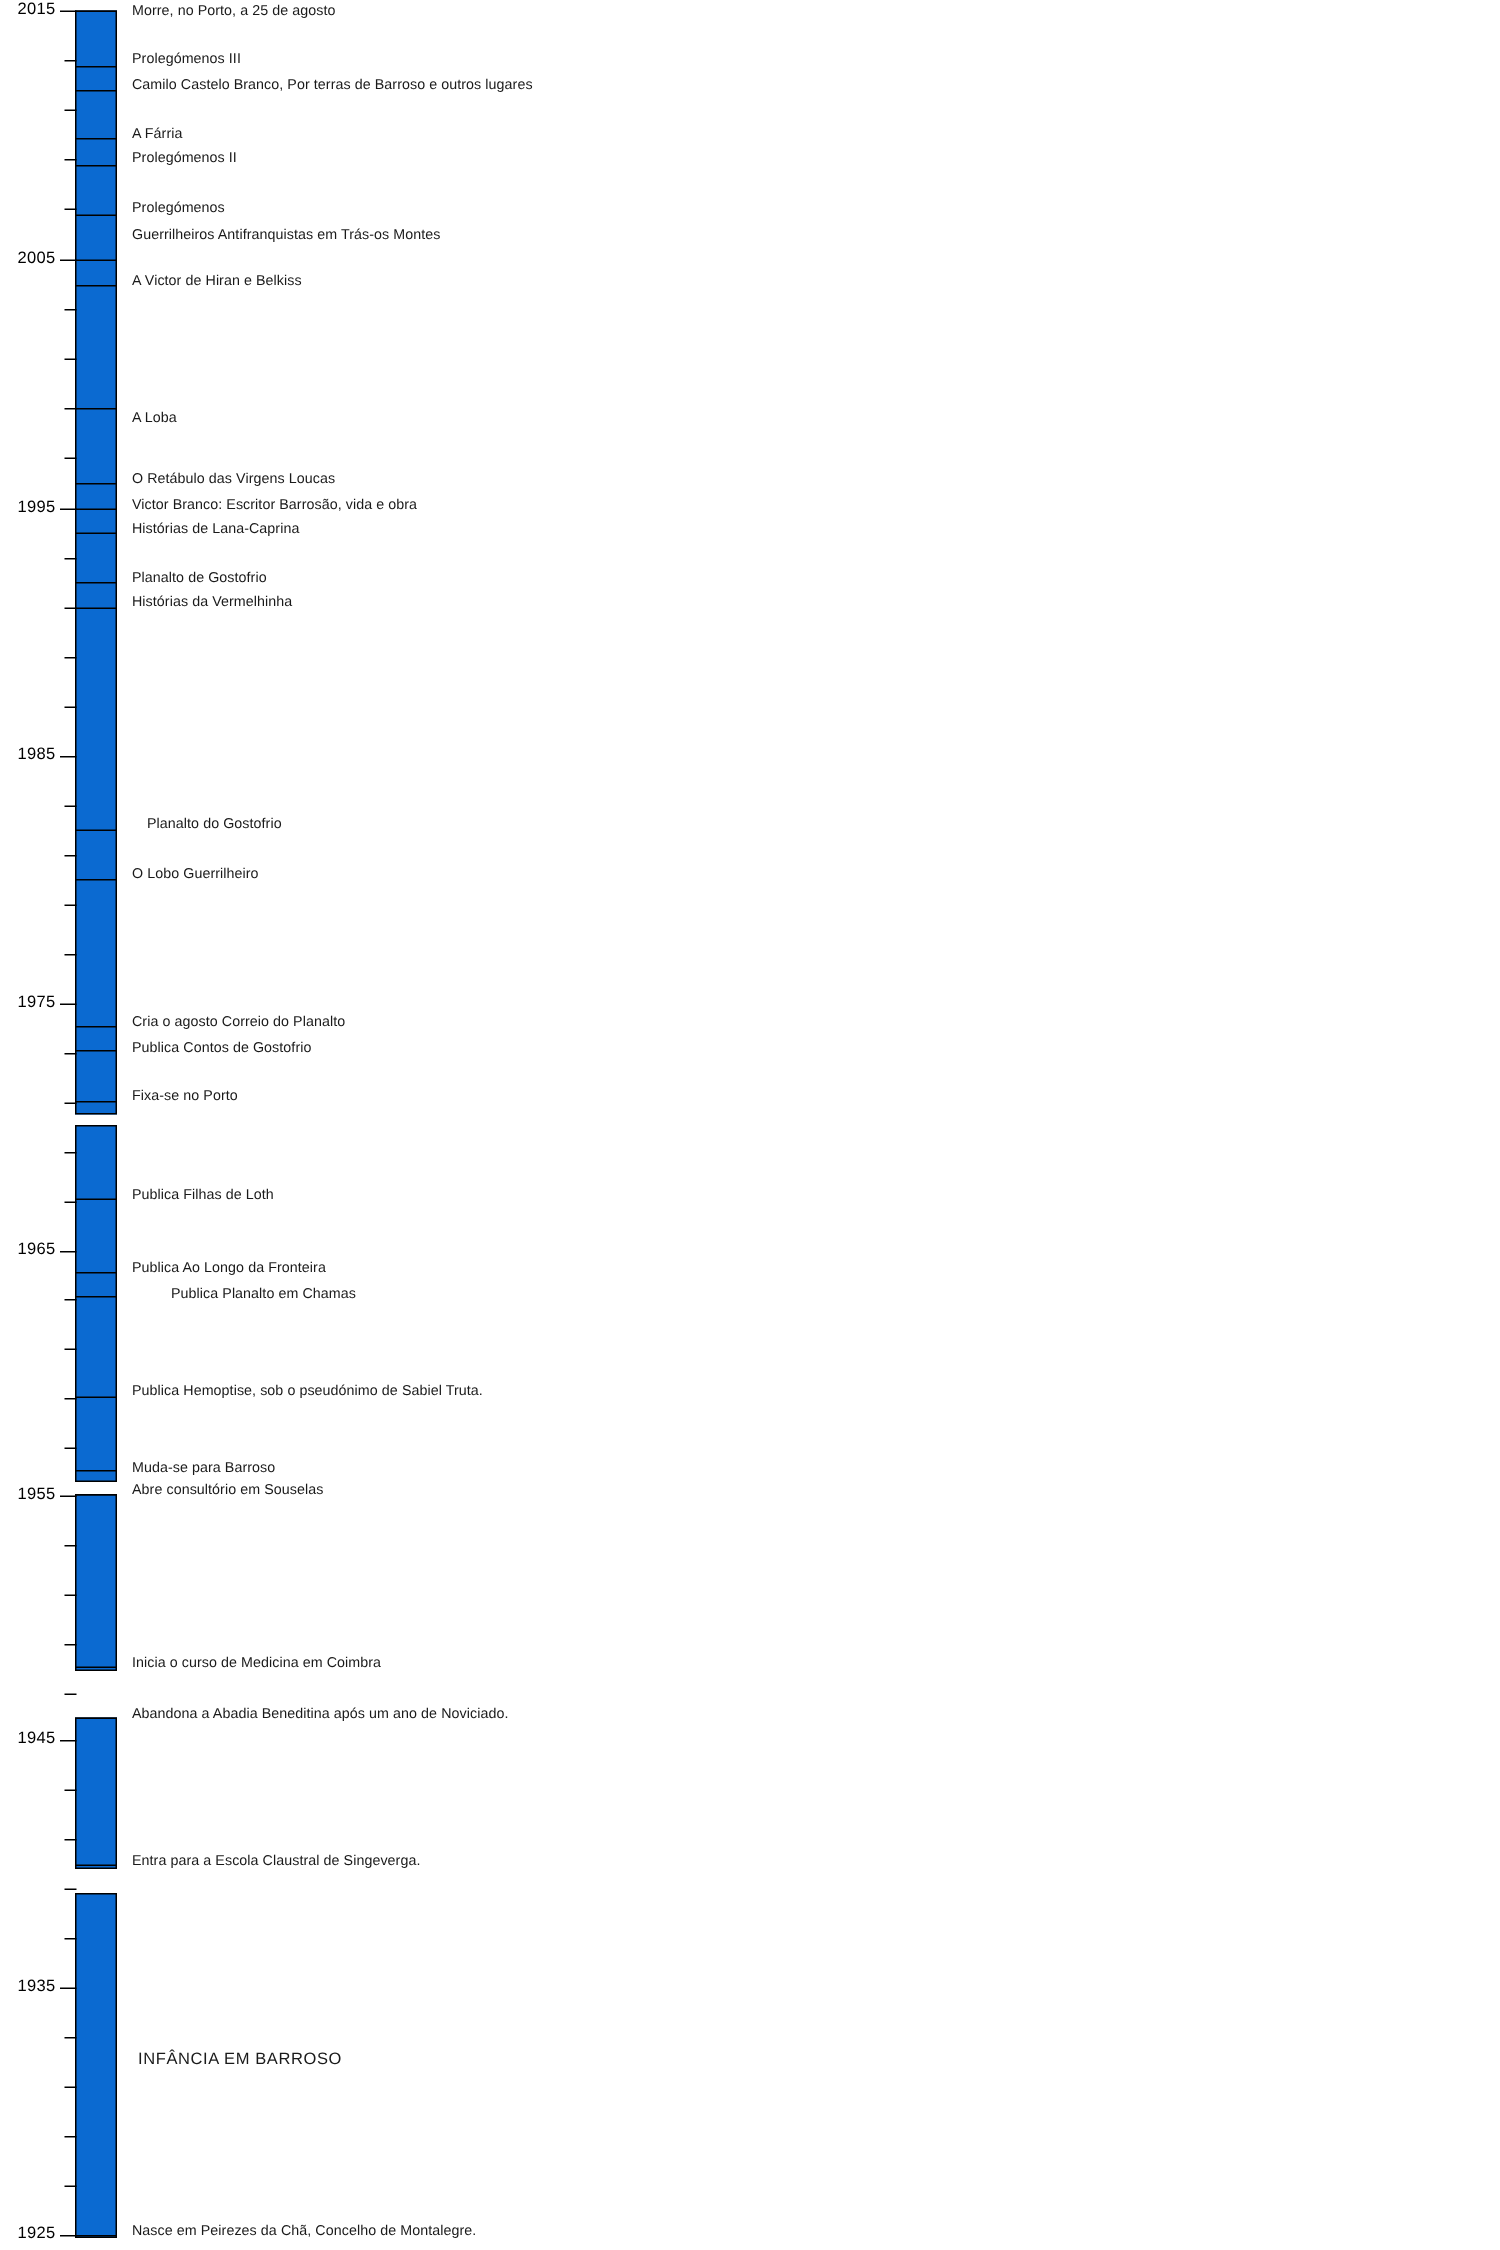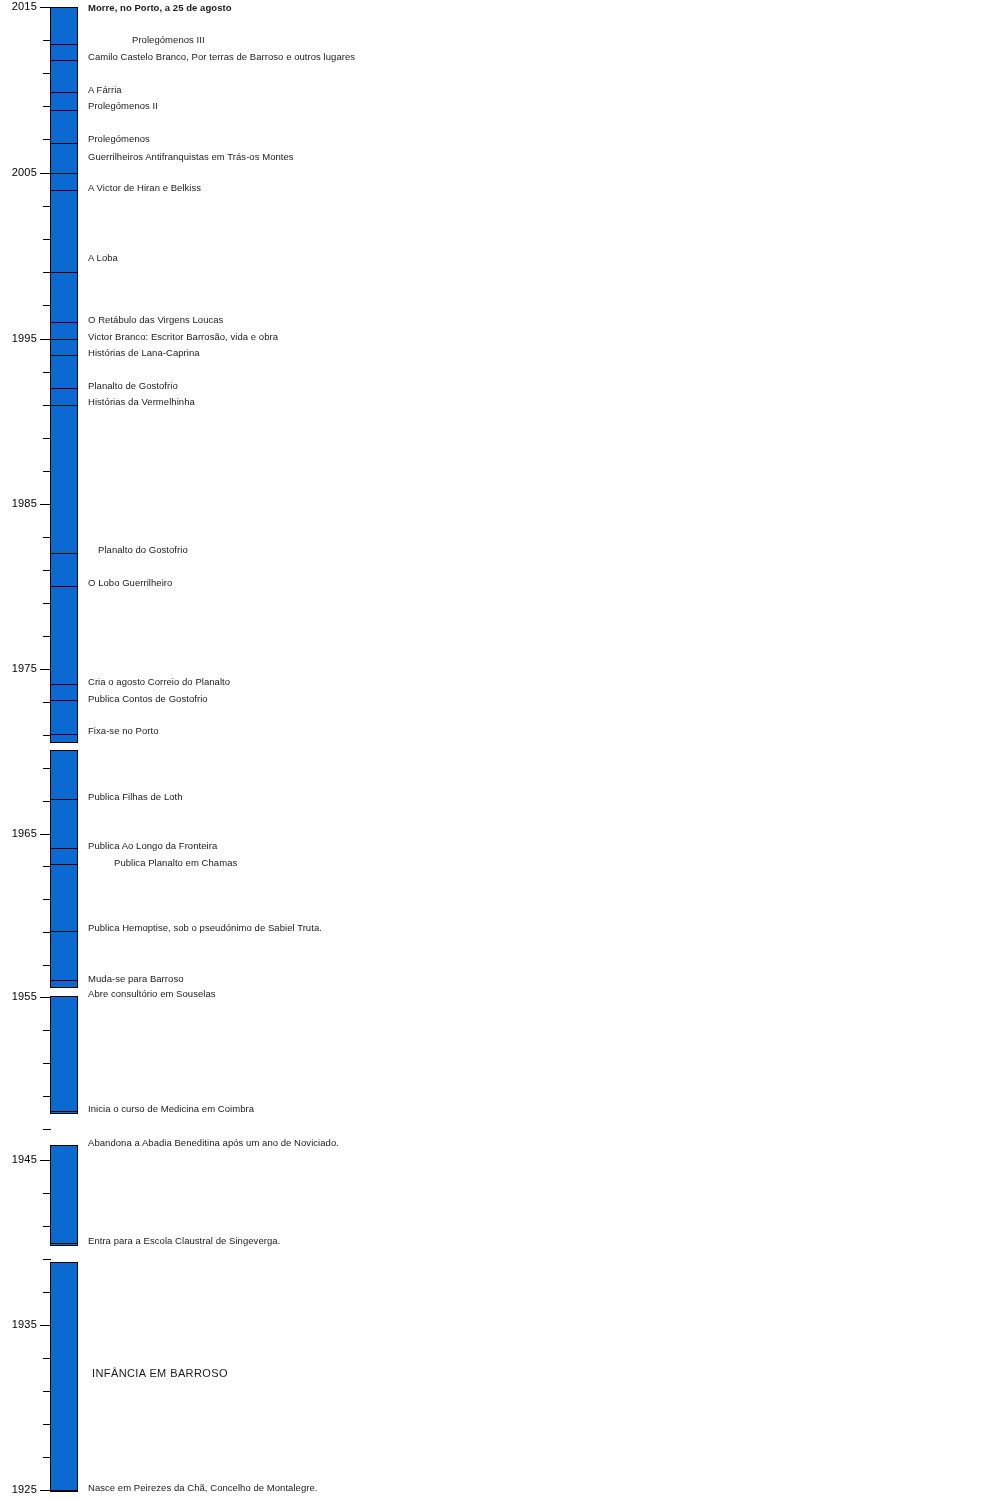--- a/index.html
+++ b/index.html
@@ -212,29 +212,29 @@
       <div class="event-line" style="top: 931px;"></div>
       <div class="event-line" style="top: 980px;"></div>
       <div class="event-line" style="top: 996px;"></div>
       <div class="event-line" style="top: 1111px;"></div>
       <div class="event-line" style="top: 1145px;"></div>
       <div class="event-line" style="top: 1243px;"></div>
       <div class="event-line" style="top: 1490px;"></div>
     </div>
 
   <div class="axis-layer" id="event-label-layer">
-      <div class="event-label" style="top: 3px; font-weight: bold;">Morre, no Porto, a 25 de agosto</div>
-      <div class="event-label" style="top: 35px; margin-left: 44px;">Prolegómenos III</div>
+      <div class="event-label" style="top: 3px;">Morre, no Porto, a 25 de agosto</div>
+      <div class="event-label" style="top: 35px;">Prolegómenos III</div>
       <div class="event-label" style="top: 52px;">Camilo Castelo Branco, Por terras de Barroso e outros lugares</div>
       <div class="event-label" style="top: 85px;">A Fárria</div>
       <div class="event-label" style="top: 101px; text-align: center;">Prolegómenos II</div>
       <div class="event-label" style="top: 134px; text-align: right;">Prolegómenos</div>
       <div class="event-label" style="top: 152px;">Guerrilheiros Antifranquistas em Trás-os Montes</div>
       <div class="event-label" style="top: 183px;">A Victor de Hiran e Belkiss</div>
-      <div class="event-label" style="top: 253px;">A Loba</div>
+      <div class="event-label" style="top: 274px;">A Loba</div>
       <div class="event-label" style="top: 315px;">O Retábulo das Virgens Loucas</div>
       <div class="event-label" style="top: 332px;">Victor Branco: Escritor Barrosão, vida e obra</div>
       <div class="event-label" style="top: 348px;">Histórias de Lana-Caprina</div>
       <div class="event-label" style="top: 381px;">Planalto de Gostofrio</div>
       <div class="event-label" style="top: 397px;">Histórias da Vermelhinha</div>
       <div class="event-label" style="top: 545px; padding-left: 10px;">Planalto do Gostofrio</div>
       <div class="event-label" style="top: 578px;">O Lobo Guerrilheiro</div>
       <div class="event-label" style="top: 677px;">Cria o agosto Correio do Planalto</div>
       <div class="event-label" style="top: 694px;">Publica Contos de Gostofrio</div>
       <div class="event-label" style="top: 726px;">Fixa-se no Porto</div>

